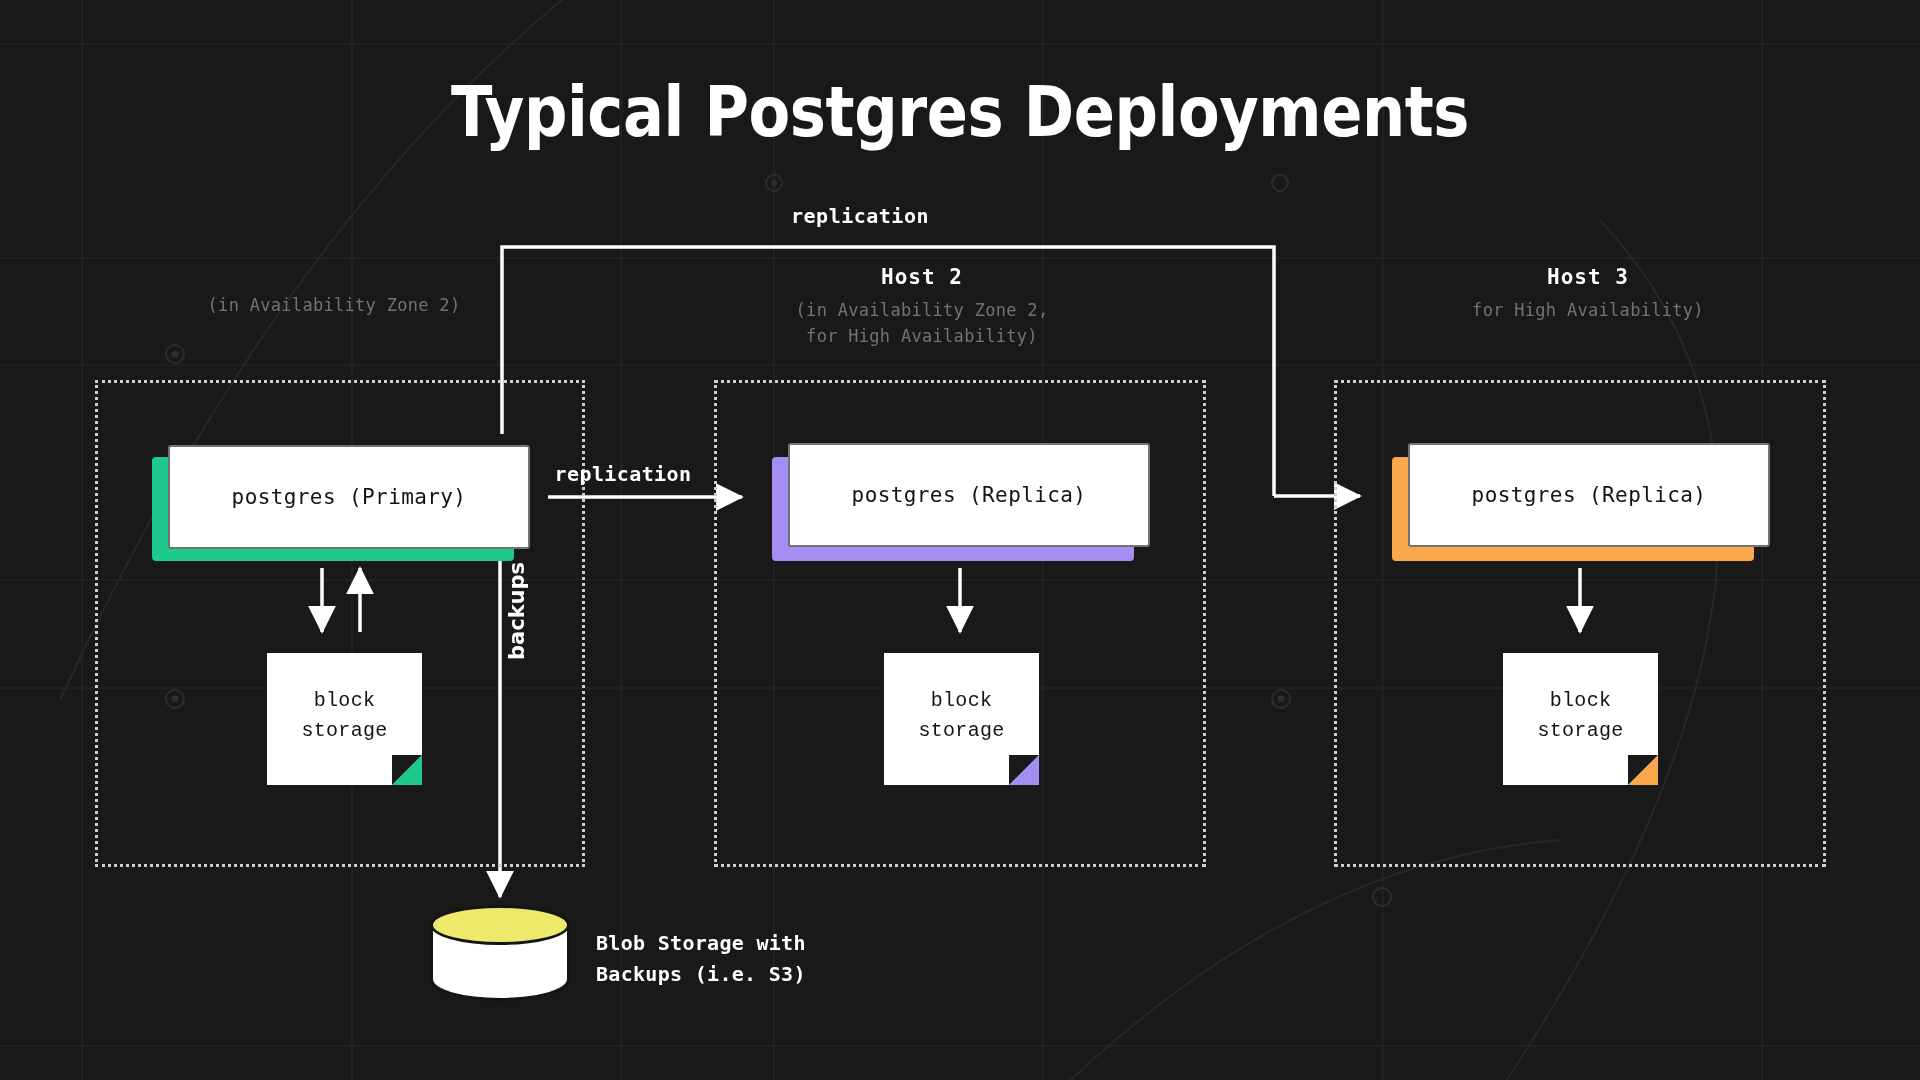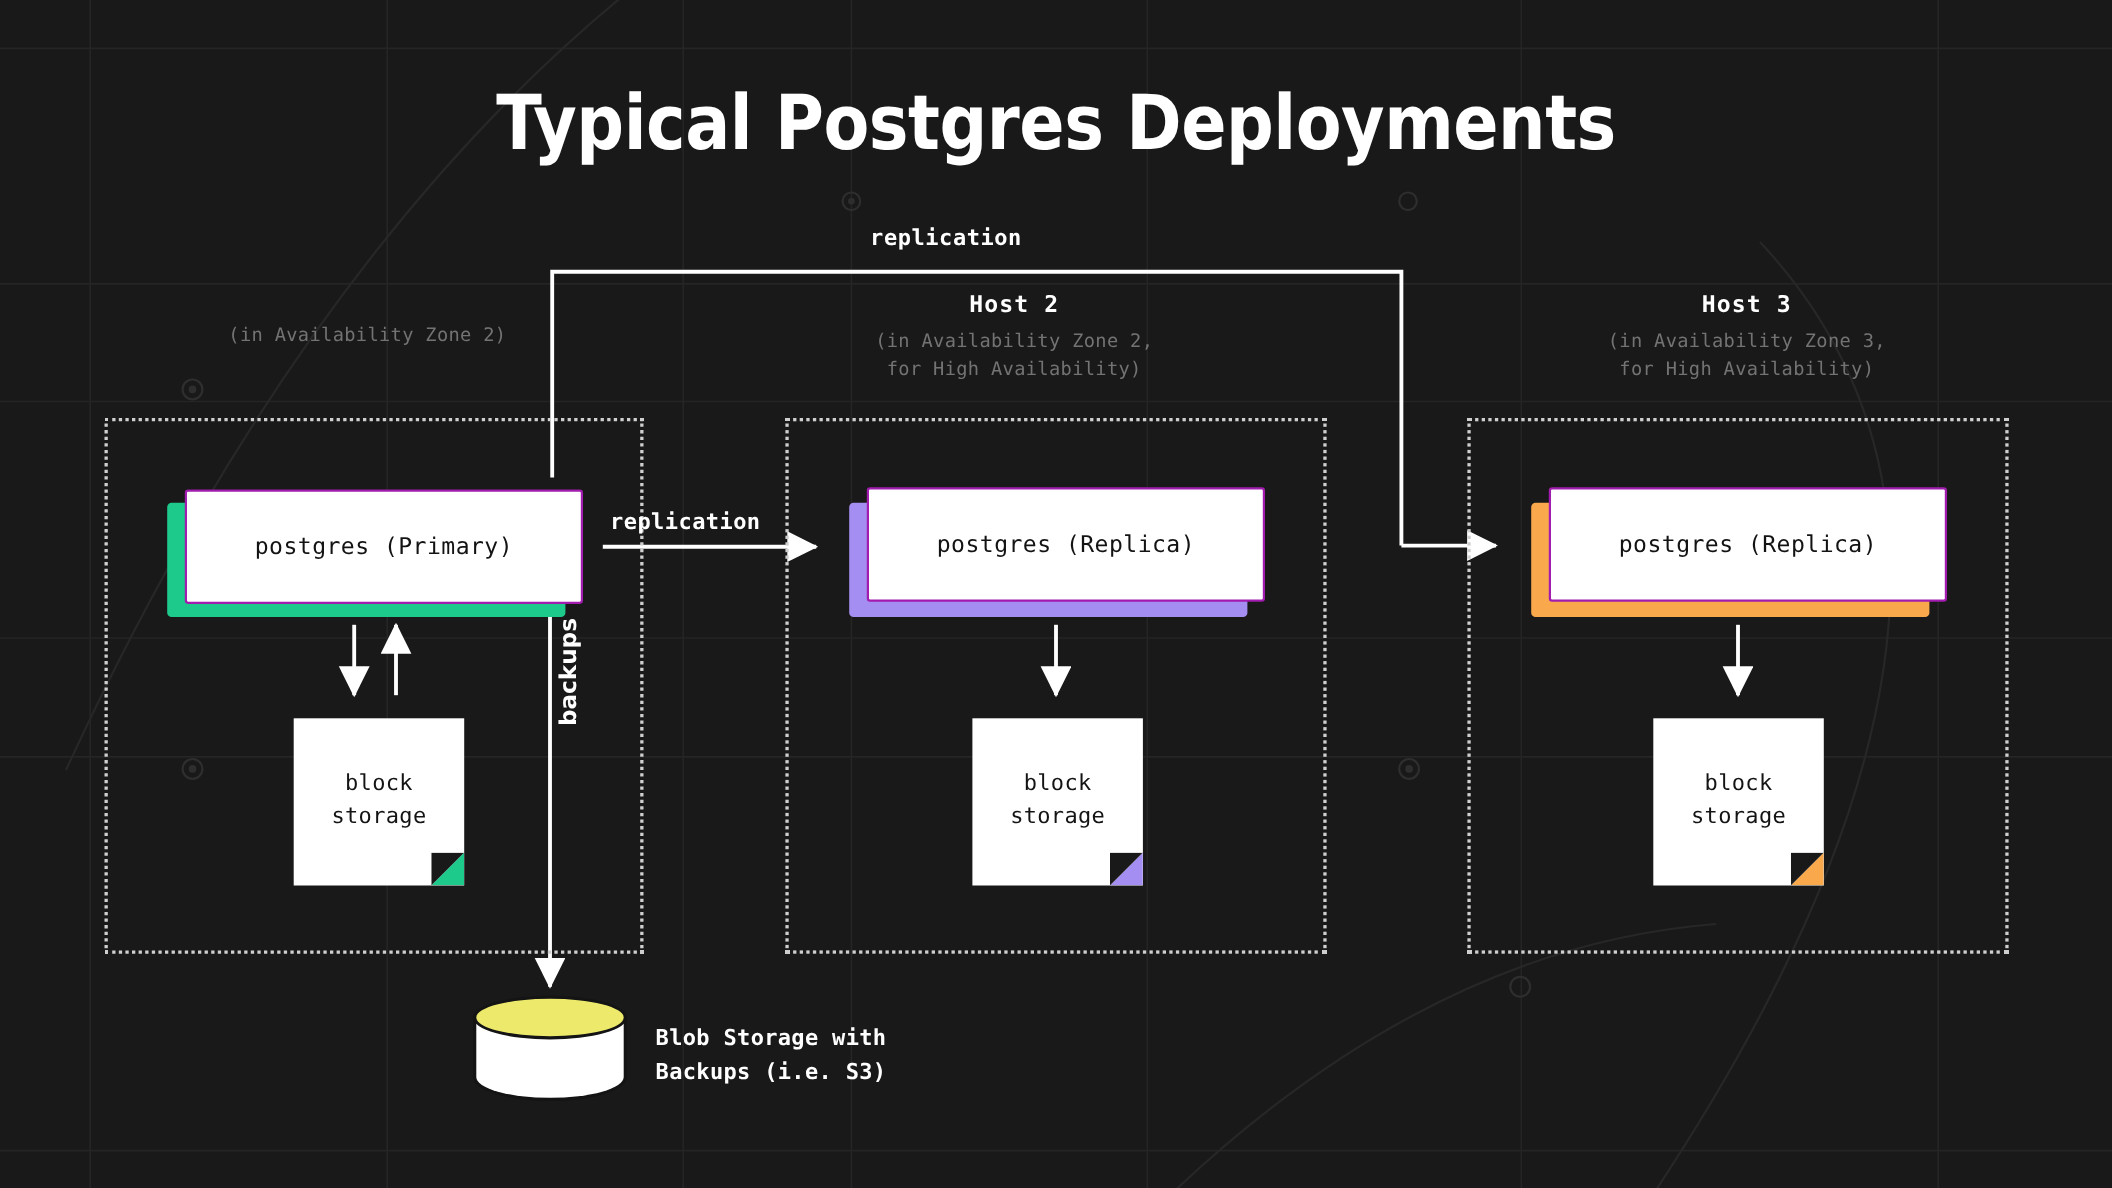--- a/index.html
+++ b/index.html
@@ -100,21 +100,21 @@
     height: 104px;
     border-radius: 4px;
   }
   .pg-card {
     position: absolute;
     left: 16px;
     top: 0;
     width: 362px;
     height: 104px;
     background: #ffffff;
-    border: 2px solid #a21caf;
+    border: 2px solid #737373;
     border-radius: 3px;
     display: flex;
     align-items: center;
     justify-content: center;
     font-size: 21px;
     color: #131313;
     letter-spacing: 0.4px;
   }
   #pg-primary { left: 152px; }
   #pg-replica-2 { left: 772px; }
@@ -146,22 +146,23 @@
     color: #ffffff;
     transform: rotate(-90deg);
     transform-origin: left top;
     white-space: nowrap;
   }
 
   
   .block-storage {
     position: absolute;
     width: 155px;
-    height: 152px;
+    height: 132px;
     top: 653px;
+    font-family: Liberation Mono, monospace;
   }
   .bs-body {
     position: absolute;
     inset: 0;
     background: #ffffff;
   }
   .bs-label {
     position: absolute;
     inset: 0;
     display: flex;
@@ -316,21 +317,20 @@
   <div class="host-name">Host 2</div>
   <div class="host-sub">
     <div>(in Availability Zone 2,</div>
     <div>for High Availability)</div>
   </div>
 </div>
 
 <div class="host-header" id="host3-header">
   <div class="host-name">Host 3</div>
   <div class="host-sub">
-    <div>(in Availability Zone 3,</div>
     <div>for High Availability)</div>
   </div>
 </div>
 
 <div class="host-zone" id="host1-zone"></div>
 <div class="host-zone" id="host2-zone"></div>
 <div class="host-zone" id="host3-zone"></div>
 
 <div class="pg-node" id="pg-primary">
   <div class="pg-shadow" style="background:#1ec98c"></div>

